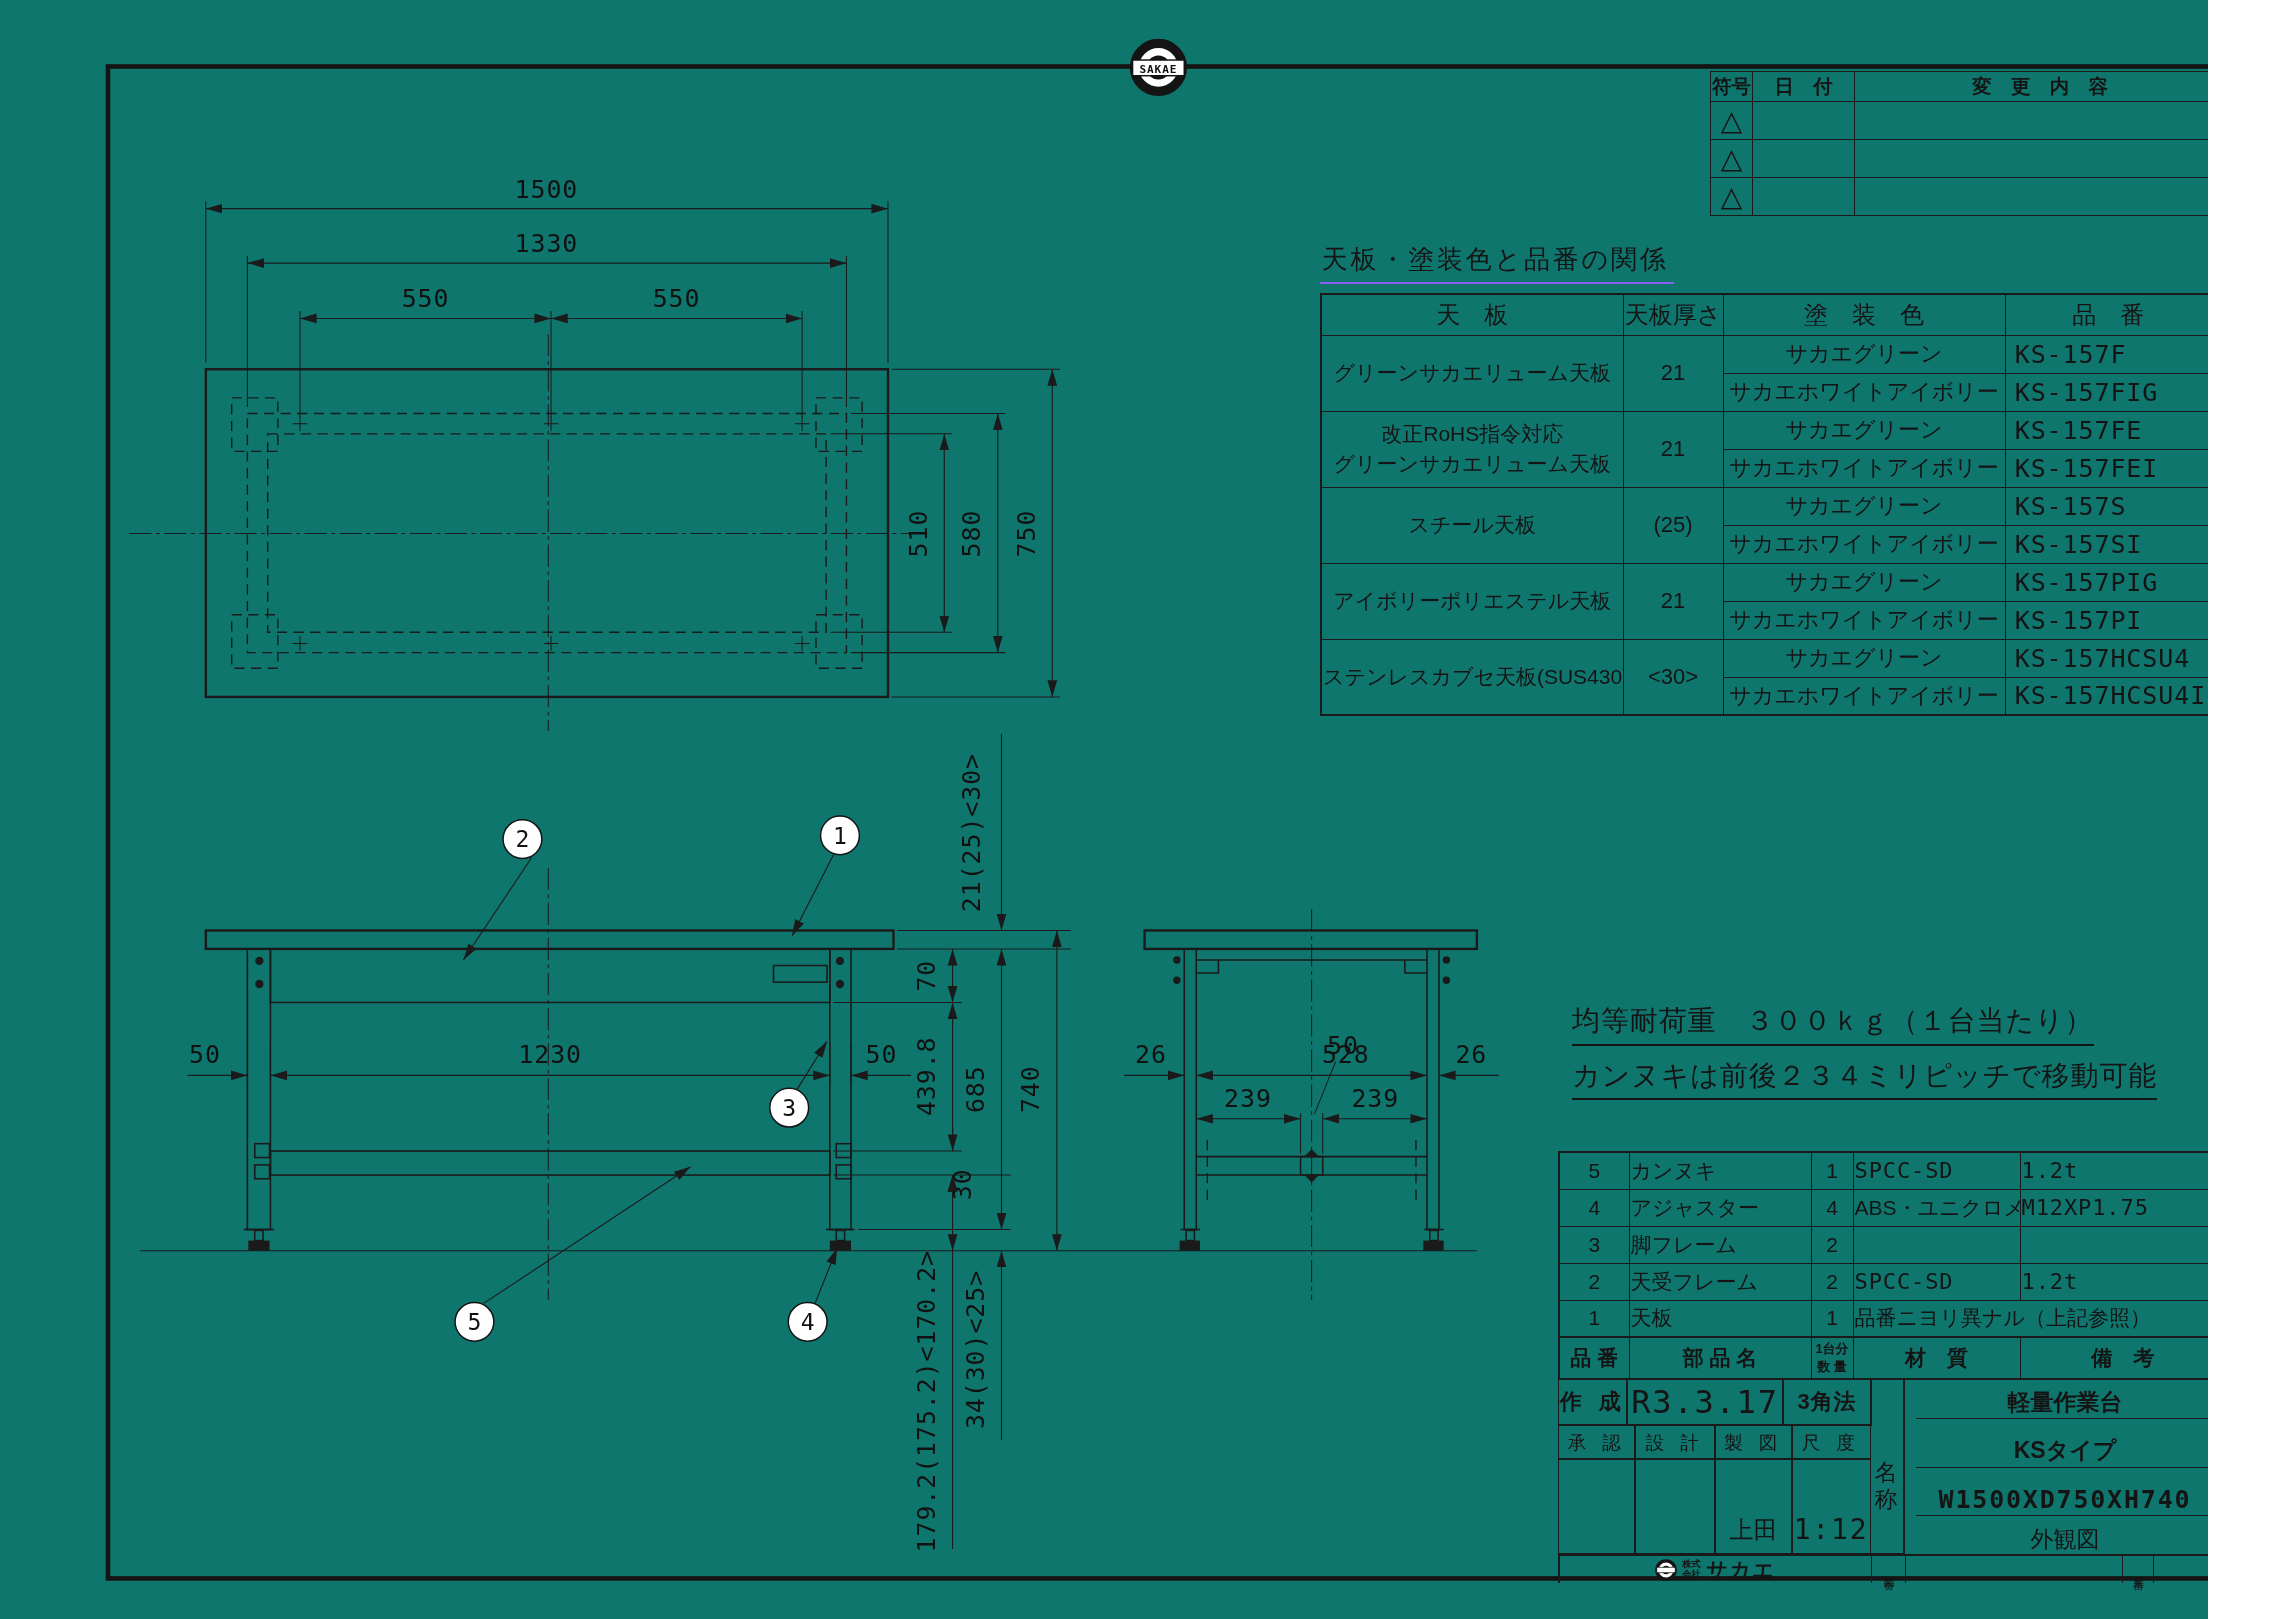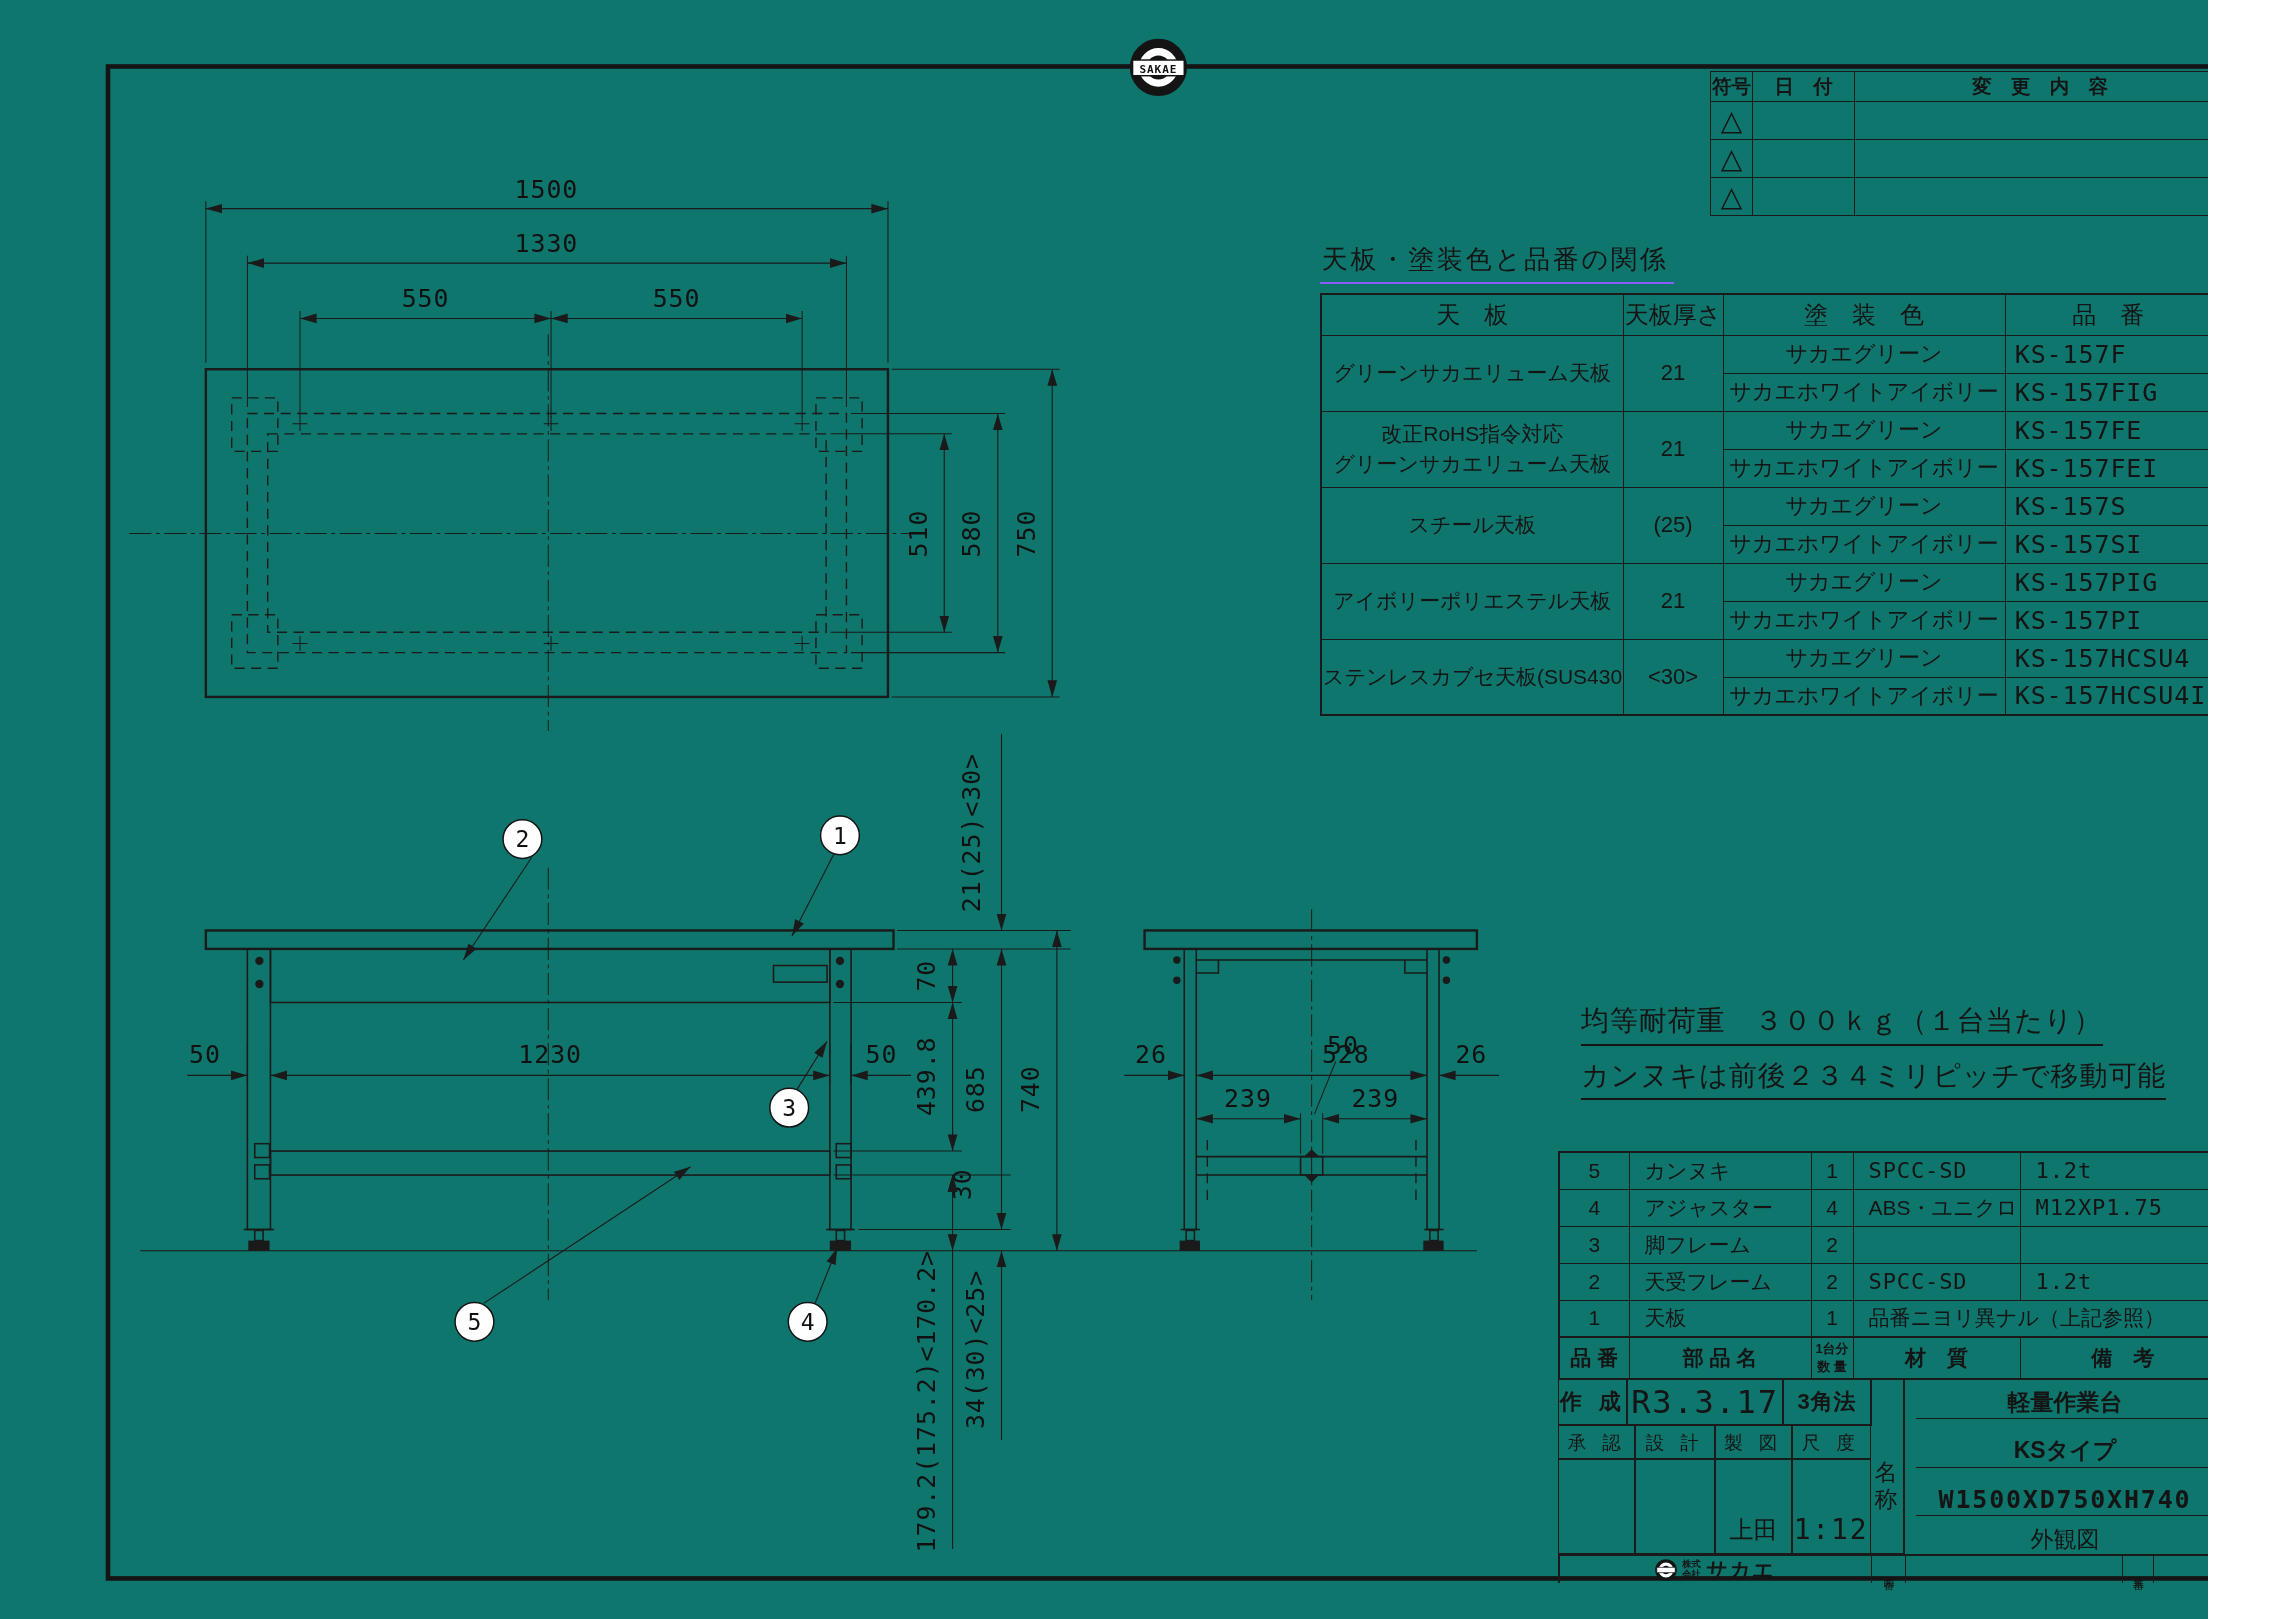--- a/index.html
+++ b/index.html
@@ -31,26 +31,26 @@
   
   .spec-title{left:1320px;top:242px;font-size:26px;letter-spacing:2.8px;border-bottom:2px solid #8b5cf6;padding:0 5.5px 4.6px 1.8px;}
   .spec{left:1320px;top:293px;}
   .spec table{width:891px;border:2.4px solid #1a1a1a;}
   .spec td{height:38px;text-align:center;font-size:22px;}
   .spec tr.h td{height:41px;font-size:24px;}
   .spec td.pn{font-family:"DejaVu Sans Mono",monospace;font-size:25px;letter-spacing:0.9px;text-align:left;padding-left:9.2px;}
   .spec td.pl{font-size:21px;}
   .spec td.pl span{display:block;line-height:1.45;}
   
-  .note{left:1572px;top:1002px;font-size:28px;letter-spacing:0.9px;margin-left:9px;}
+  .note{left:1572px;top:1002px;font-size:28px;letter-spacing:0.9px;}
   .note div{display:inline-block;border-bottom:2px solid #141414;padding-bottom:3.7px;margin-bottom:11px;}
   
   .parts{left:1558px;top:1151px;}
   .parts table{width:666px;border:2.8px solid #1a1a1a;}
-  .parts td{height:37px;font-size:21px;padding:0 15px;}
+  .parts td{height:37px;font-size:21px;padding:0 1px;}
   .parts td.c{text-align:center;padding:0;}
   .parts td.mono{font-family:"DejaVu Sans Mono",monospace;font-size:22px;letter-spacing:0.9px;}
   .parts tr.h td{height:42px;text-align:center;font-weight:bold;border-top:2.8px solid #1a1a1a;padding:0;}
   .parts .qh{font-size:13px;font-weight:bold;line-height:1.35;}
   
   .tb-cell{position:absolute;box-sizing:border-box;border:1.8px solid #1a1a1a;display:flex;align-items:center;justify-content:center;font-size:22px;}
   .tb-cell.lab{font-weight:bold;letter-spacing:5.5px;}
   .tb-cell.small{font-size:18.5px;letter-spacing:5.5px;font-weight:normal;}
   .tb-cell.mono{font-family:"DejaVu Sans Mono",monospace;letter-spacing:1.8px;}
   .tb-cell.bot{align-items:flex-end;padding-bottom:7.4px;}

